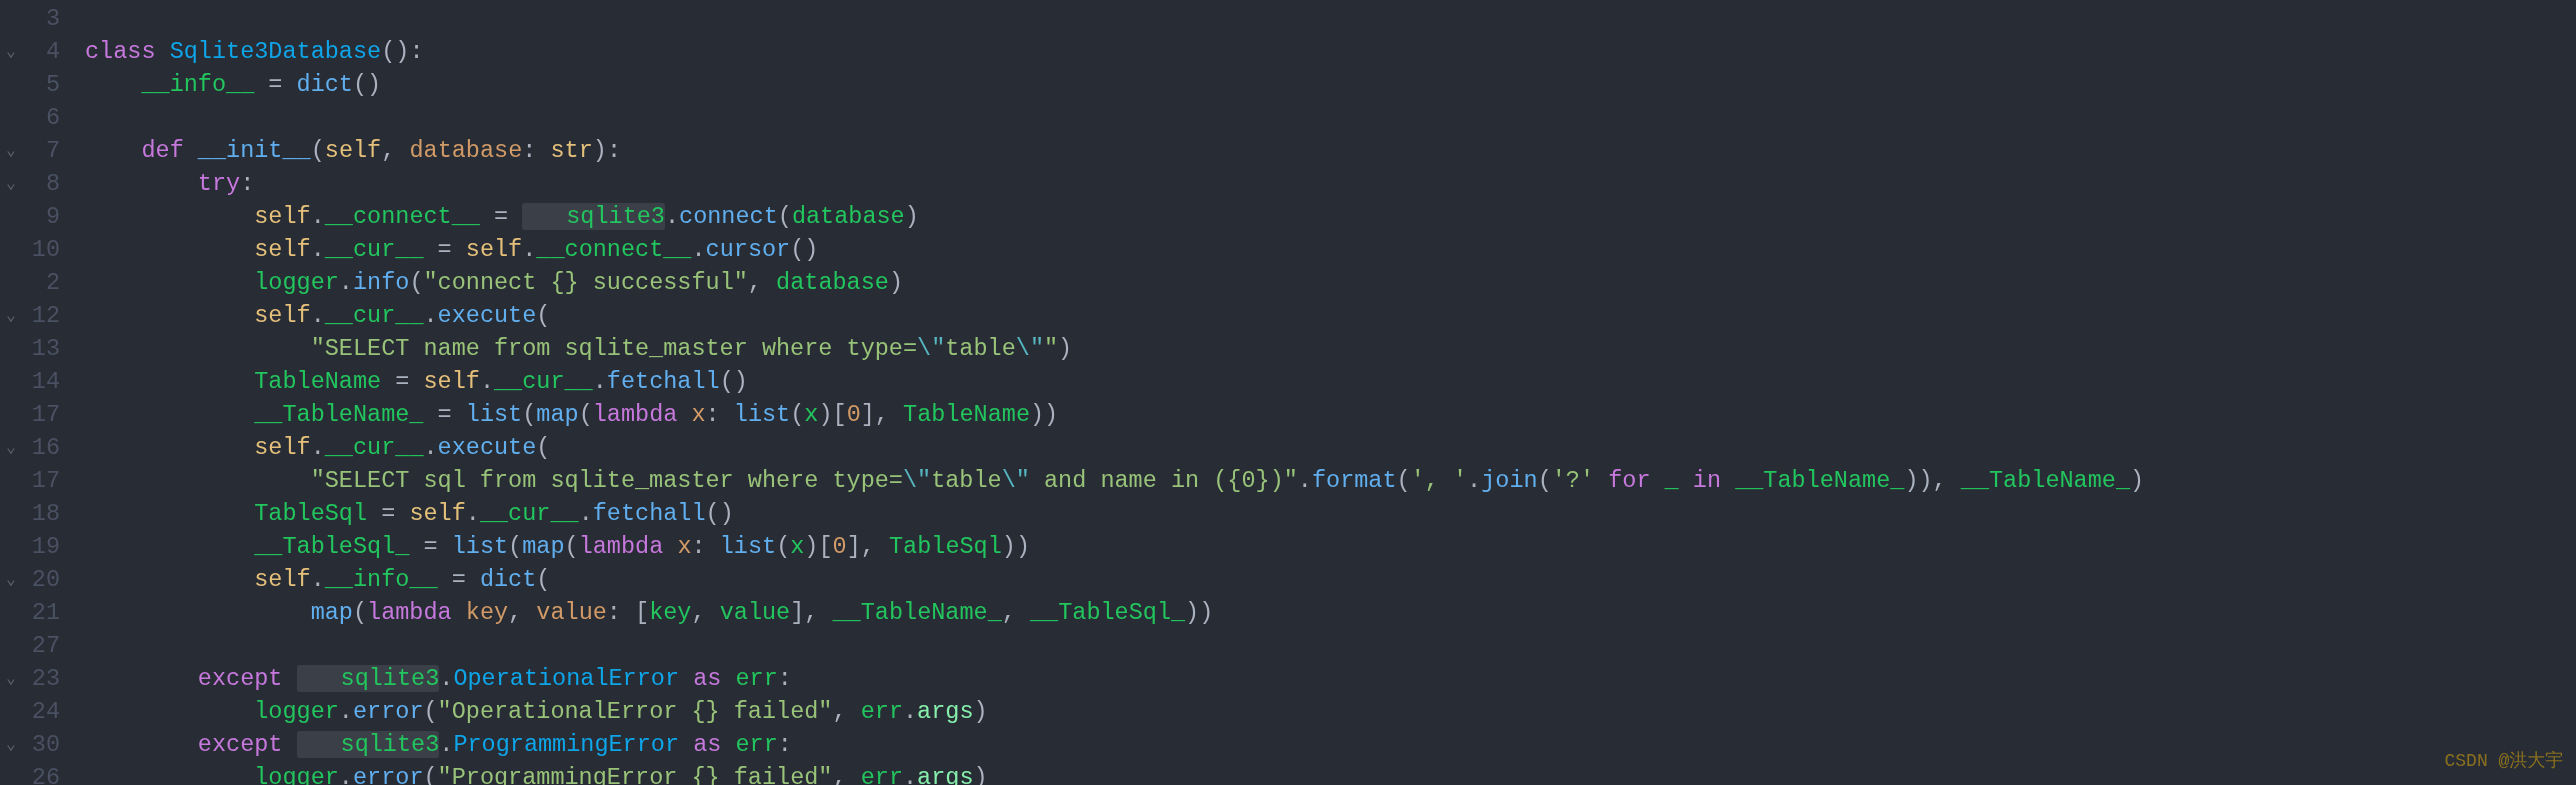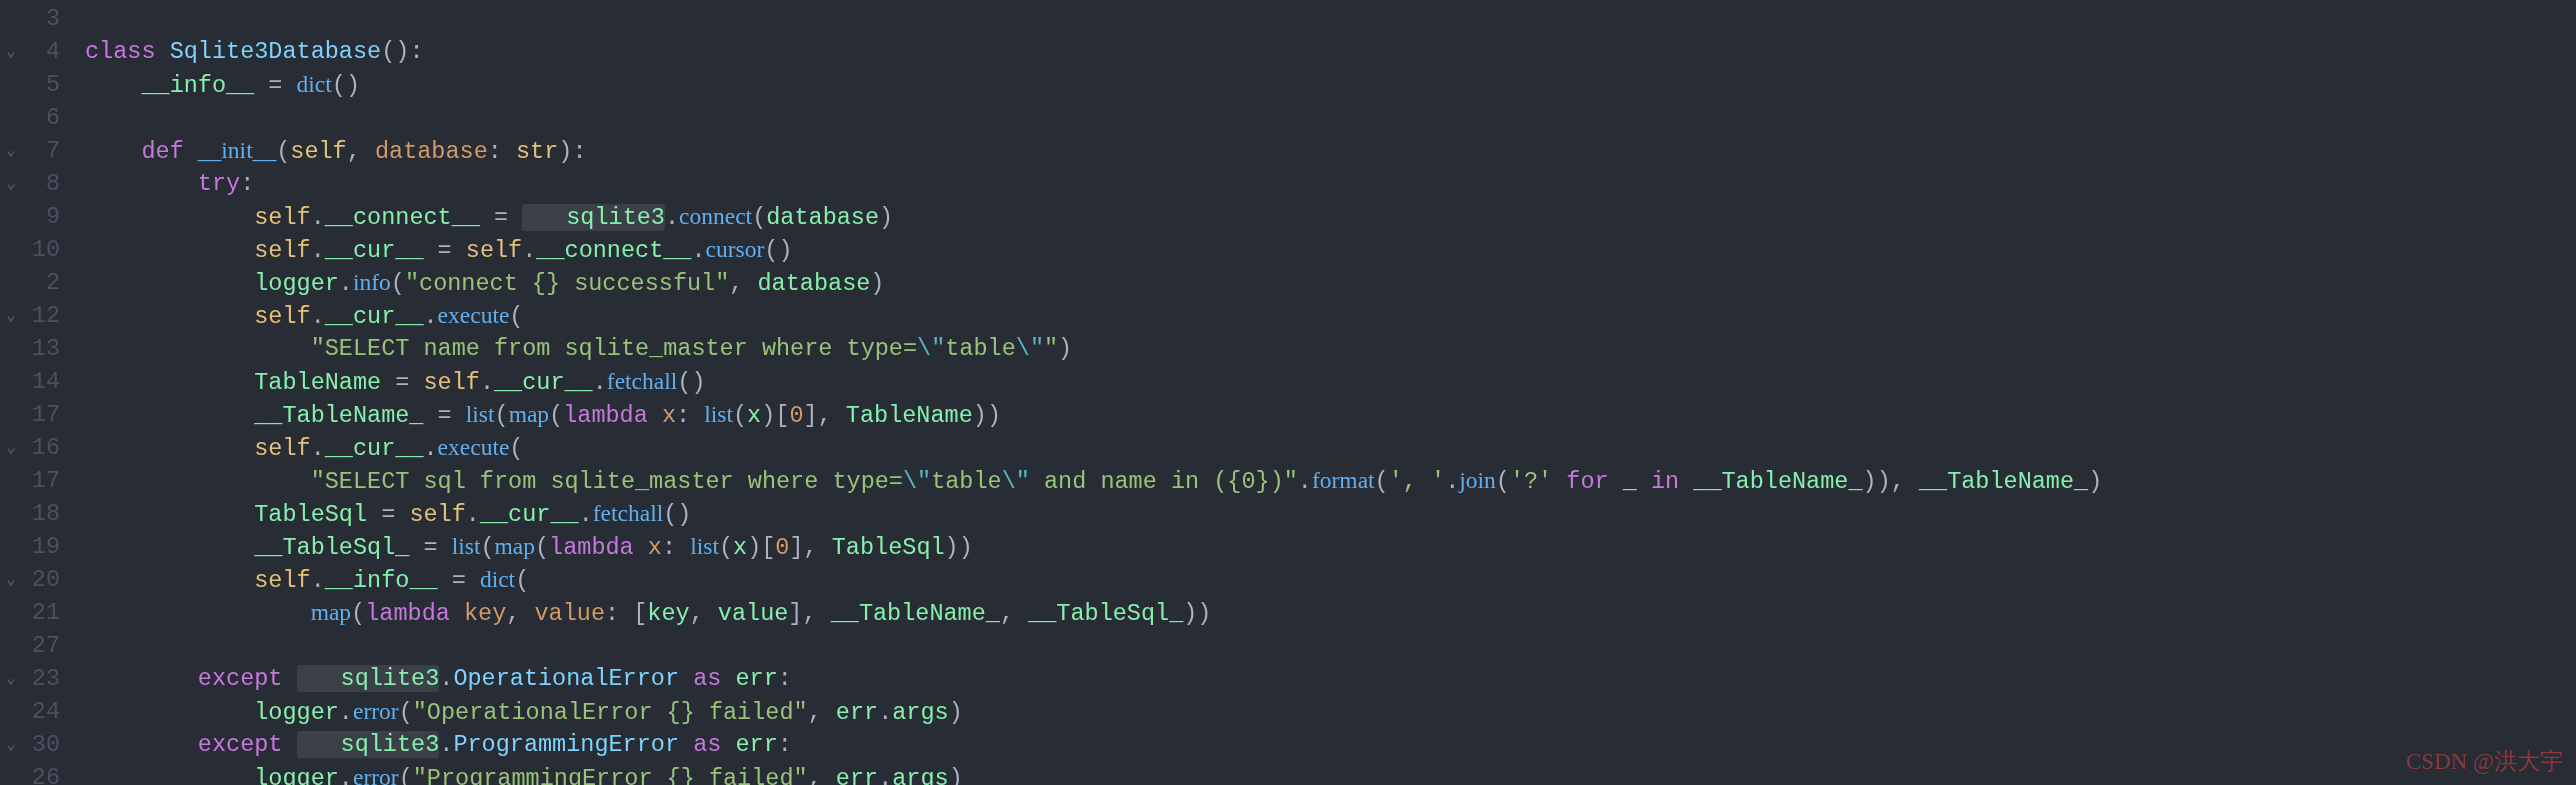--- a/index.html
+++ b/index.html
@@ -36,41 +36,41 @@
   .code {
     flex: 1;
     white-space: pre;
     padding-top: 1.8px;
   }
   .line { height: 33px; }
   .fold-line { height: 33px; font-size: 16.3px; color: #5c6370; }
 
   
   .kw   { color: #c678dd; text-align: right; }  
-  .cls  { color: #7dd3fc; }  
-  .fn   { color: #61afef; font-family: Liberation Serif, serif; }  
+  .cls  { color: #0ea5e9; }  
+  .fn   { color: #61afef; }  
   .self { color: #e5c07b; }  
   .attr { color: #86efac; }  
-  .var  { color: #86efac; }  
+  .var  { color: #22c55e; }  
   .str  { color: #98c379; }  
   .esc  { color: #56b6c2; }  
   .num  { color: #d19a66; }  
   .op   { color: #abb2bf; }  
   .punc { color: #abb2bf; }
   .param{ color: #d19a66; }  
   .hl   { background: #3b4048; border-radius: 2.7px; padding-left: 44px; }
 
   .watermark {
     position: absolute;
     right: 12.7px;
     bottom: 7.2px;
-    color: #ef4444;
-    font-size: 23px;
+    color: #eab308;
+    font-size: 18px;
     opacity: 0.5;
-    font-family: Liberation Serif, serif;
+    font-family: Liberation Mono, monospace;
   }
 </style>
 </head>
 <body>
 
 <div class="editor">
   <div class="fold-col" id="fold-col">
       <div class="fold-line"></div>
       <div class="fold-line">⌄</div>
       <div class="fold-line"></div>

